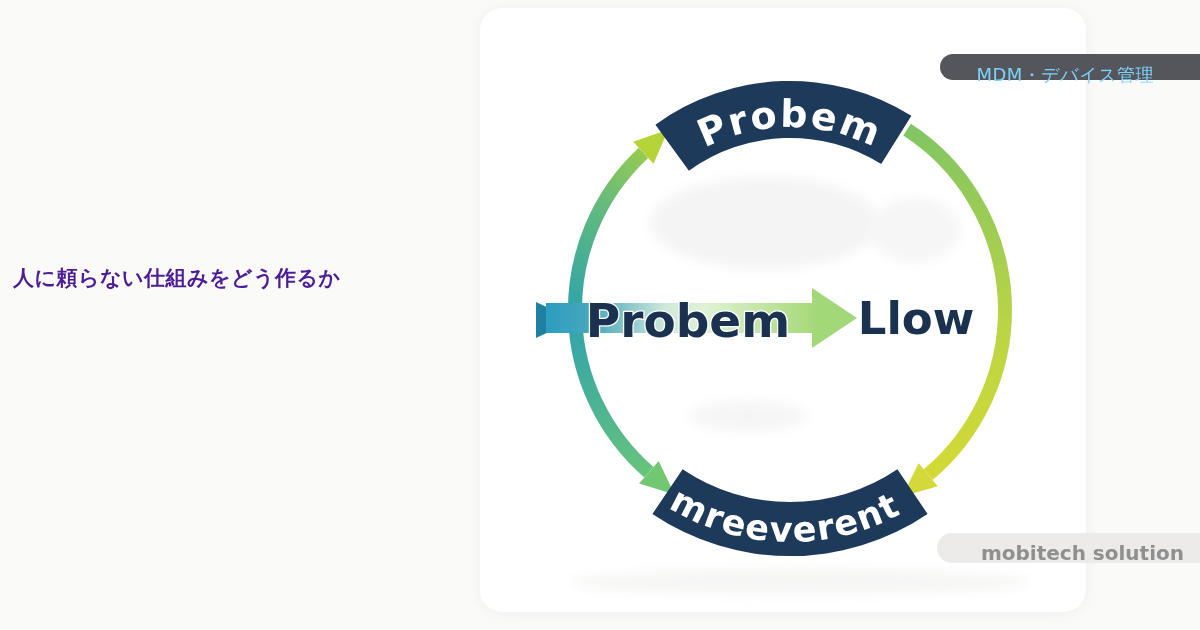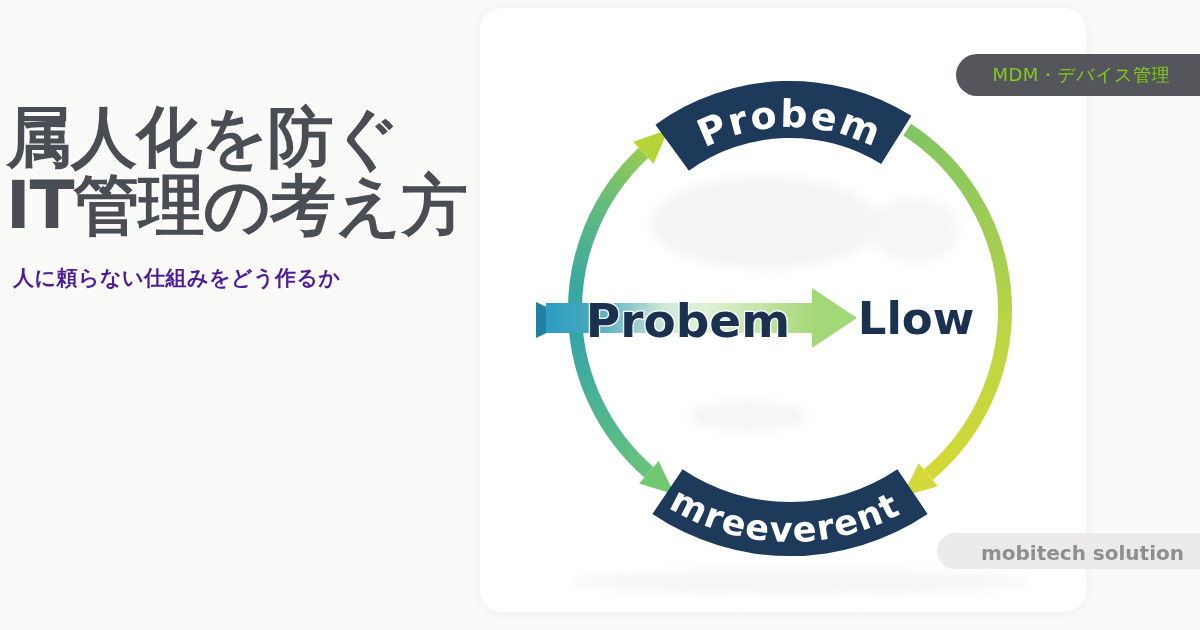--- a/index.html
+++ b/index.html
@@ -27,30 +27,30 @@
   
   .card{
     position:absolute;left:480px;top:8px;width:606px;height:604px;
     background:#ffffff;border-radius:22px;
     box-shadow:0 1px 14px rgba(0,0,0,.05);
   }
   .diagram-svg{position:absolute;left:480px;top:8px;width:606px;height:604px;}
 
   
   .badge{
-    position:absolute;right:0;top:54px;height:42px;
-    background:#54565c;color:#84cc16;
+    position:absolute;right:0;top:54px;height:26px;
+    background:#54565c;color:#7dd3fc;
     border-radius:21px 0 0 21px;
     font-size:18px;line-height:42px;letter-spacing:.5px;
-    padding:0 30px 0 36px;white-space:nowrap;
+    padding:0 46px 0 36px;white-space:nowrap;
   }
 
   
   .brand-pill{
-    position:absolute;right:0;top:533px;height:36px;
+    position:absolute;right:0;top:533px;height:30px;
     background:#edebe9;color:#8f8f8f;
     border-radius:20px 0 0 20px;
     font-size:20px;font-weight:700;line-height:40px;
     padding:0 16px 0 44px;white-space:nowrap;
   }
 
   
   .banner-text{
     fill:#ffffff;font-weight:700;
     font-family:"DejaVu Sans","Liberation Sans",sans-serif;
@@ -59,24 +59,20 @@
     fill:#1a3150;font-weight:800;
     font-family:"DejaVu Sans","Liberation Sans",sans-serif;
     paint-order:stroke;stroke:#ffffff;stroke-width:2.5px;stroke-linejoin:round;
   }
 </style>
 </head>
 <body>
 
 <div class="stage">
 
-  <div class="headline">
-    <div>属人化を防ぐ</div>
-    <div>IT管理の考え方</div>
-  </div>
   <div class="subtitle">人に頼らない仕組みをどう作るか</div>
 
   <div class="card"></div>
 
   <svg class="diagram-svg" viewBox="0 0 606 604" aria-hidden="true">
     <defs>
       <linearGradient id="gradUL" gradientUnits="userSpaceOnUse" x1="95" y1="310" x2="200" y2="118">
         <stop offset="0" stop-color="#2ea3ab"></stop>
         <stop offset="0.5" stop-color="#62ba7e"></stop>
         <stop offset="1" stop-color="#b6d438"></stop>

